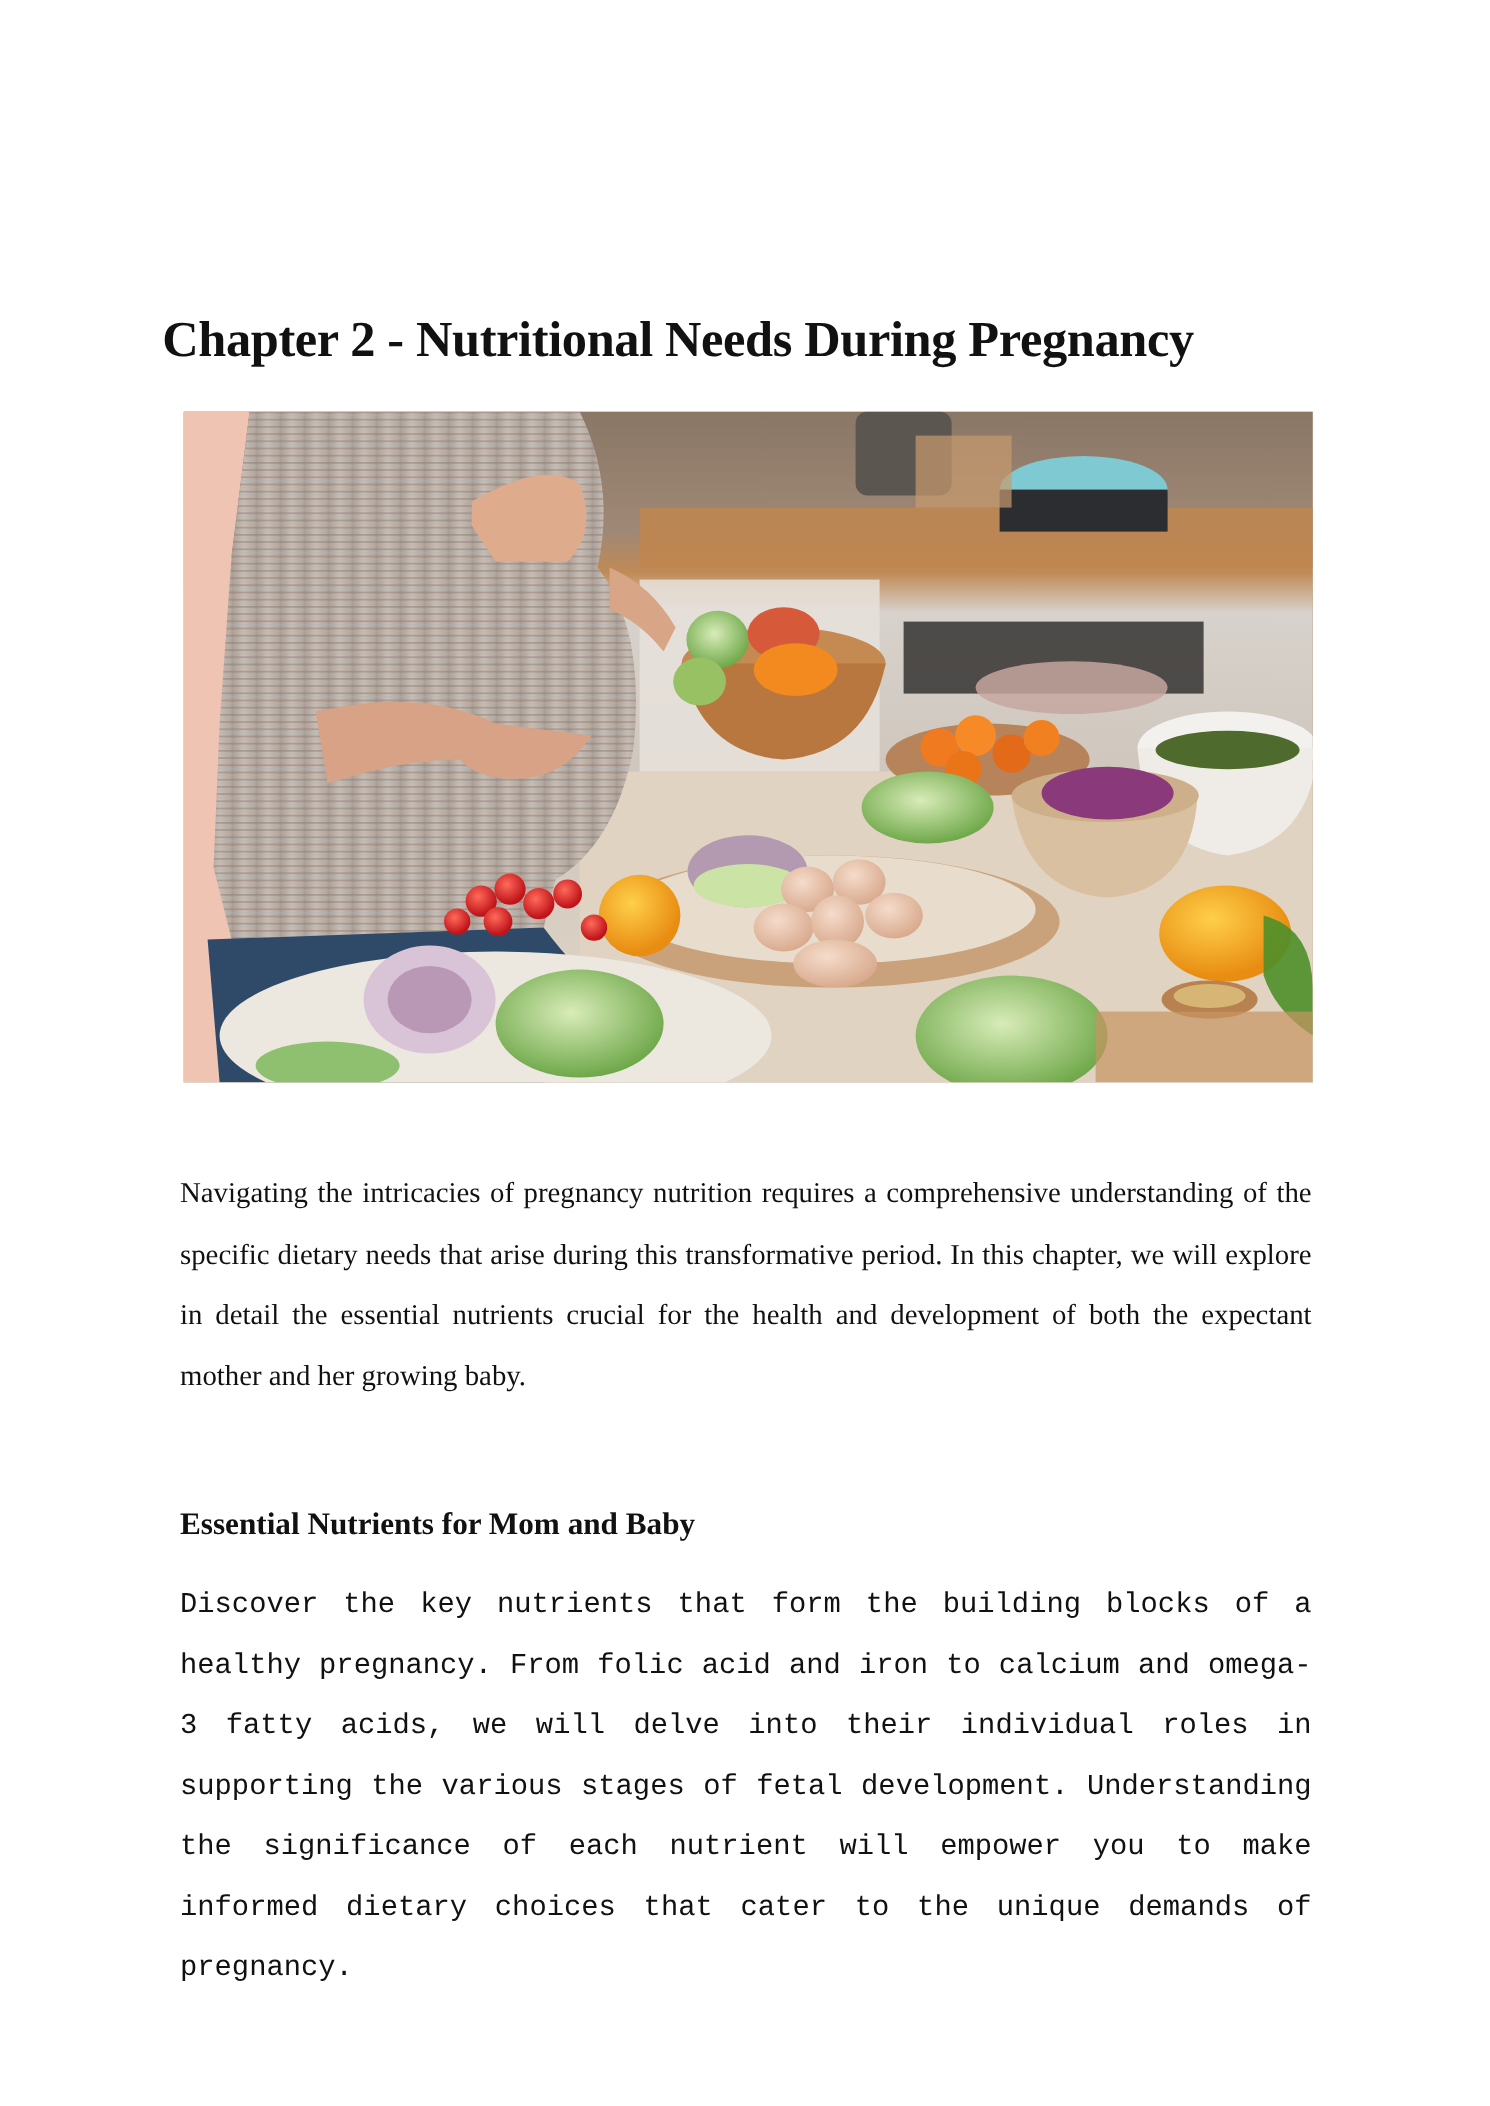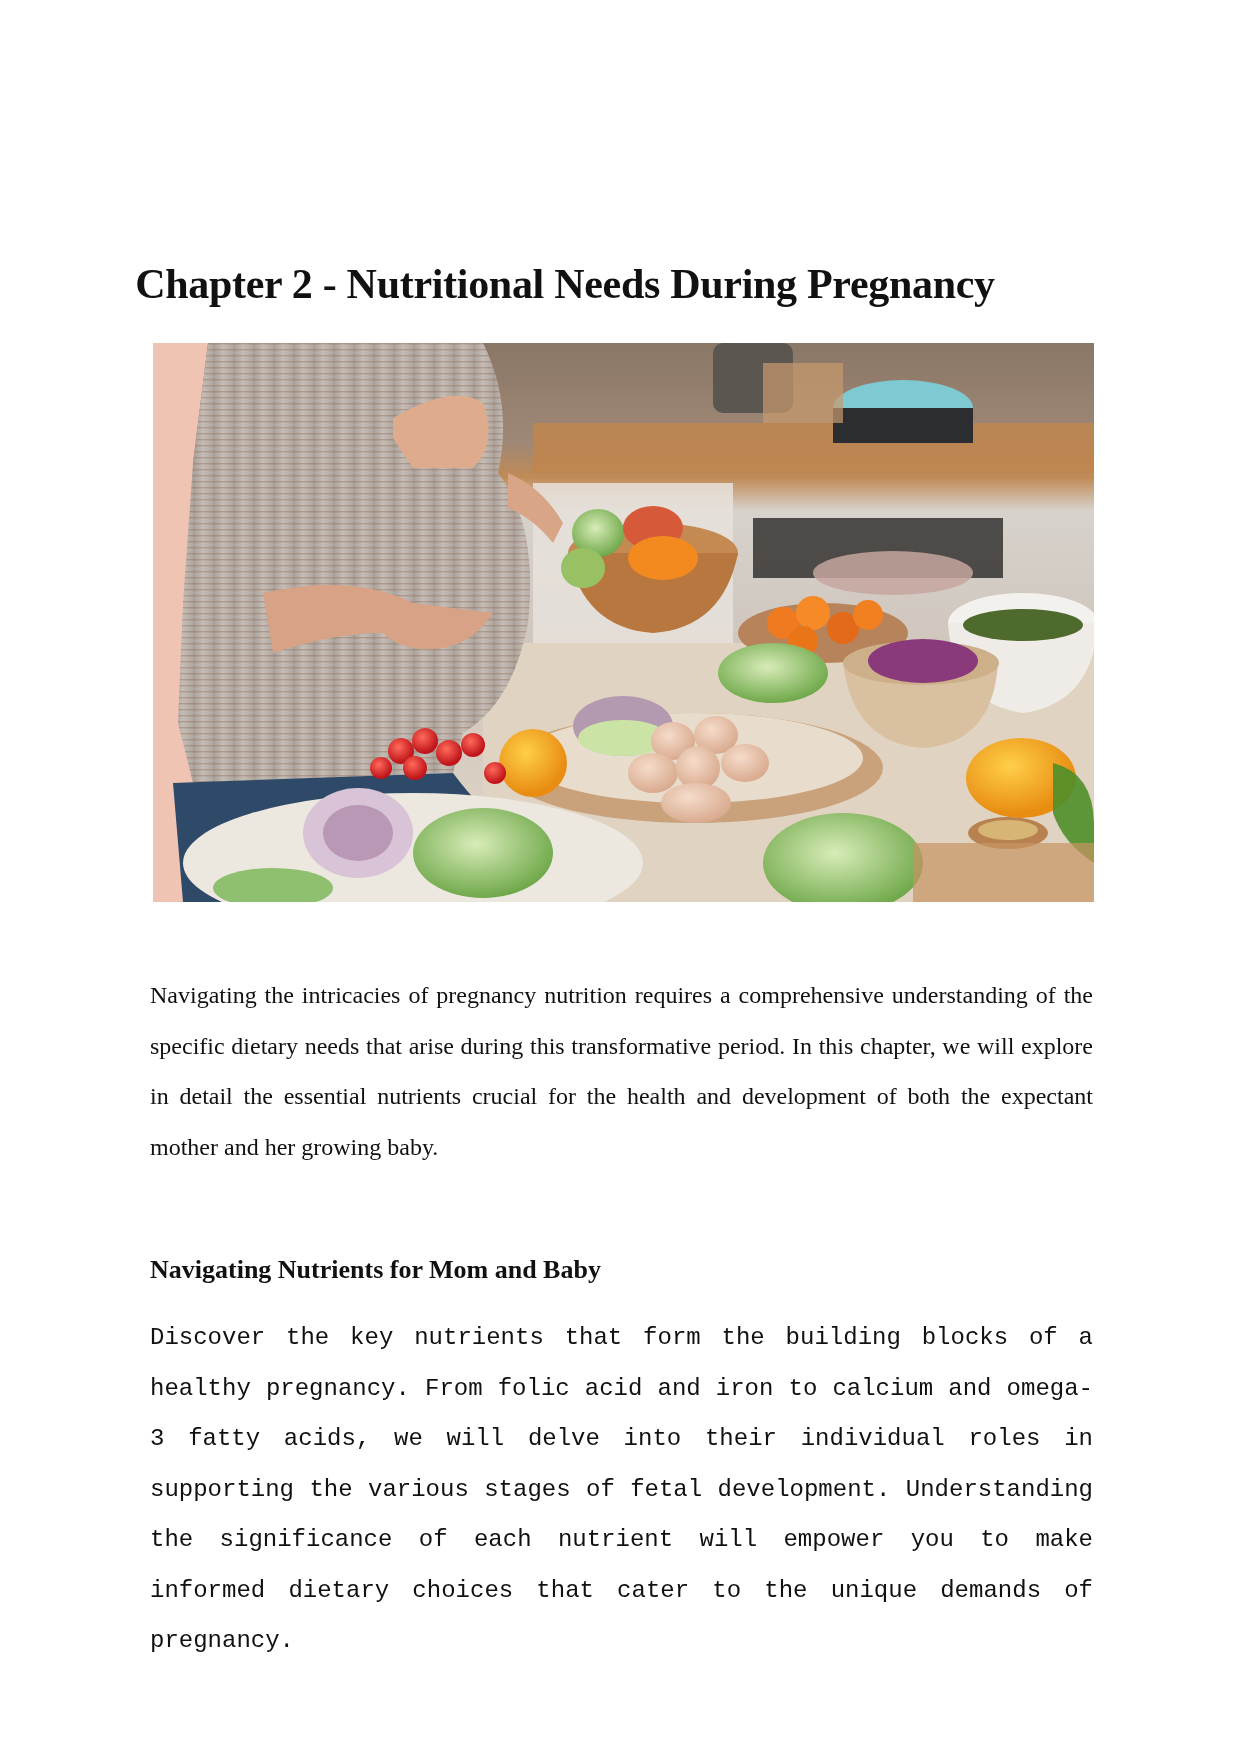--- a/index.html
+++ b/index.html
@@ -138,15 +138,15 @@
     <ellipse cx="330" cy="510" rx="70" ry="45" fill="url(#cab)"></ellipse>
     <ellipse cx="120" cy="545" rx="60" ry="20" fill="#8fc070"></ellipse>
 
     <ellipse cx="690" cy="520" rx="80" ry="50" fill="url(#cab)"></ellipse>
     <rect x="760" y="500" width="181" height="59" fill="#c89462" opacity="0.7"></rect>
   </svg>
 </div>
 
 <p class="para p1">Navigating the intricacies of pregnancy nutrition requires a comprehensive understanding of the specific dietary needs that arise during this transformative period. In this chapter, we will explore in detail the essential nutrients crucial for the health and development of both the expectant mother and her growing baby.</p>
 
-<h2 class="h2">Navigating Nutrients for Mom and Baby</h2>
+<h2 class="h2">Essential Nutrients for Mom and Baby</h2>
 
 <p class="para p2">Discover the key nutrients that form the building blocks of a healthy pregnancy. From folic acid and iron to calcium and omega-3 fatty acids, we will delve into their individual roles in supporting the various stages of fetal development. Understanding the significance of each nutrient will empower you to make informed dietary choices that cater to the unique demands of pregnancy.</p>
 
 </body></html>

